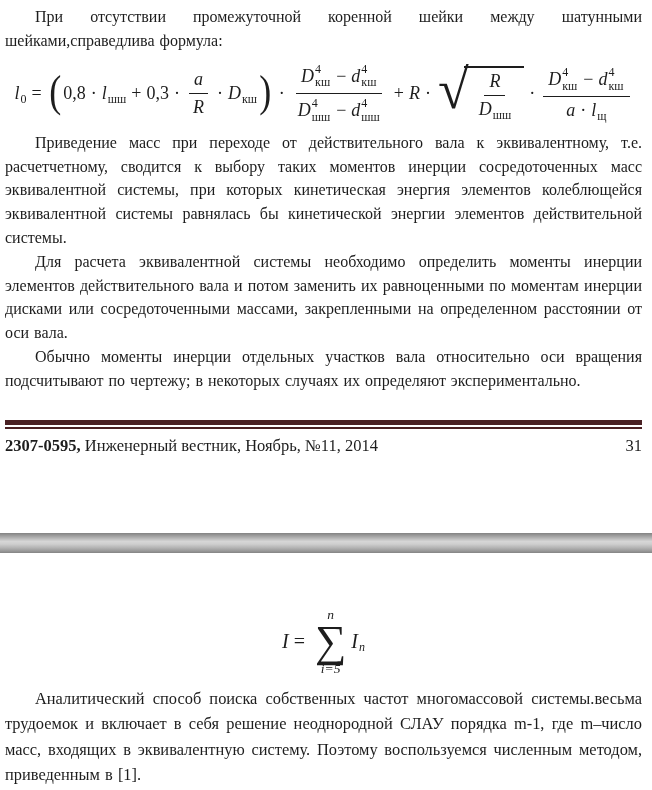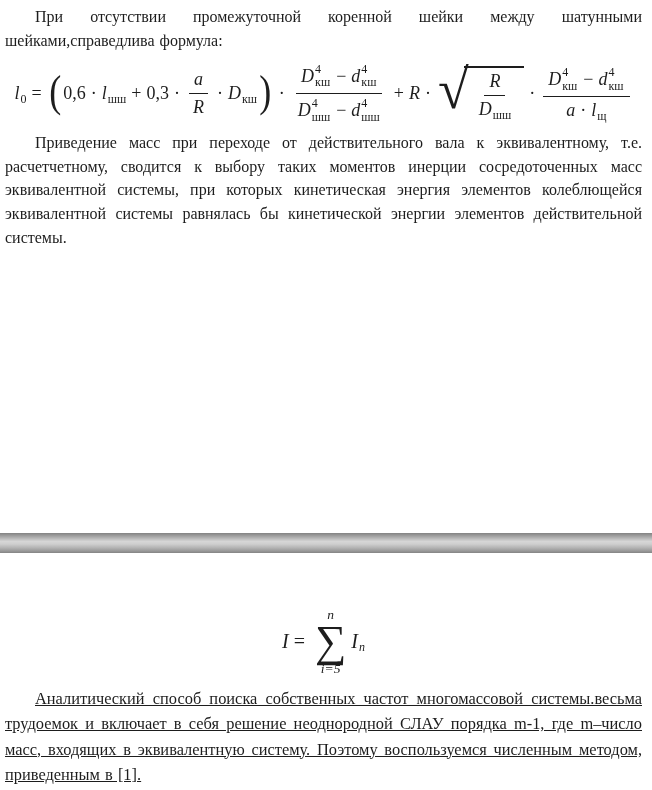--- a/index.html
+++ b/index.html
@@ -22,21 +22,21 @@
     padding: 0 10px 0 5px;
   }
   p.body-text {
     margin: 0;
     text-indent: 30px;
     text-align: justify;
     font-size: 16px;
     line-height: 23.8px;
     word-spacing: 1px;
   }
-  .page-2 p.body-text { font-size: 16.4px; line-height: 25.4px; text-decoration: underline; }
+  .page-2 p.body-text { font-size: 16.4px; line-height: 25.4px; }
 
   
   .eq-wrap { display: flex; justify-content: center; }
   .eq1-wrap { margin: 9px 0 5px; }
   .eq2-wrap { margin: 54px 0 9px; }
   .eq {
     display: inline-flex; align-items: center;
     font-size: 18px; font-style: normal; white-space: nowrap;
   }
   .eq2 { font-size: 20px; }
@@ -93,21 +93,21 @@
 <div class="page page-1">
 
   <p class="body-text">При отсутствии промежуточной коренной шейки между шатунными шейками,справедлива формула:</p>
 
   <div class="eq-wrap eq1-wrap">
     <span class="eq">
       <span class="v">l</span>
         <span class="sb">0</span>
       <span class="o">=</span>
       <span class="bp">(</span>
-      <span class="nmb">0,6</span>
+      <span class="nmb">0,8</span>
       <span class="o">·</span>
       <span class="v">l</span>
         <span class="sb">шш</span>
       <span class="o">+</span>
       <span class="nmb">0,3</span>
       <span class="o">·</span>
       <span class="frac">
         <span class="mrow num">
             <span class="v">a</span>
           </span>
@@ -184,21 +184,30 @@
           <span class="v">a</span>
           <span class="o">·</span>
           <span class="v">l</span>
             <span class="sb">щ</span>
         </span>
       </span>
     </span>
   </div>
 
   <p class="body-text">Приведение масс при переходе от действительного вала к эквивалентному, т.е. расчетчетному, сводится к выбору таких моментов инерции сосредоточенных масс эквивалентной системы, при которых кинетическая энергия элементов колеблющейся эквивалентной системы равнялась бы кинетической энергии элементов действительной системы.</p>
-
+  <p class="body-text">Для расчета эквивалентной системы необходимо определить моменты инерции элементов действительного вала и потом заменить их равноценными по моментам инерции дисками или сосредоточенными массами, закрепленными на определенном расстоянии от оси вала.</p>
+  <p class="body-text">Обычно моменты инерции отдельных участков вала относительно оси вращения подсчитывают по чертежу; в некоторых случаях их определяют экспериментально.</p>
+
+  <div class="footer-block">
+    <div class="footer-rule"></div>
+    <div class="footer-row">
+      <span><span class="footer-issn">2307-0595,</span><span> Инженерный вестник, Ноябрь, №11, 2014</span></span>
+      <span>31</span>
+    </div>
+  </div>
 </div>
 
 <div class="page-divider"></div>
 
 <div class="page page-2">
 
   <div class="eq-wrap eq2-wrap">
     <span class="eq eq2">
       <span class="v">I</span>
       <span class="o">=</span>

